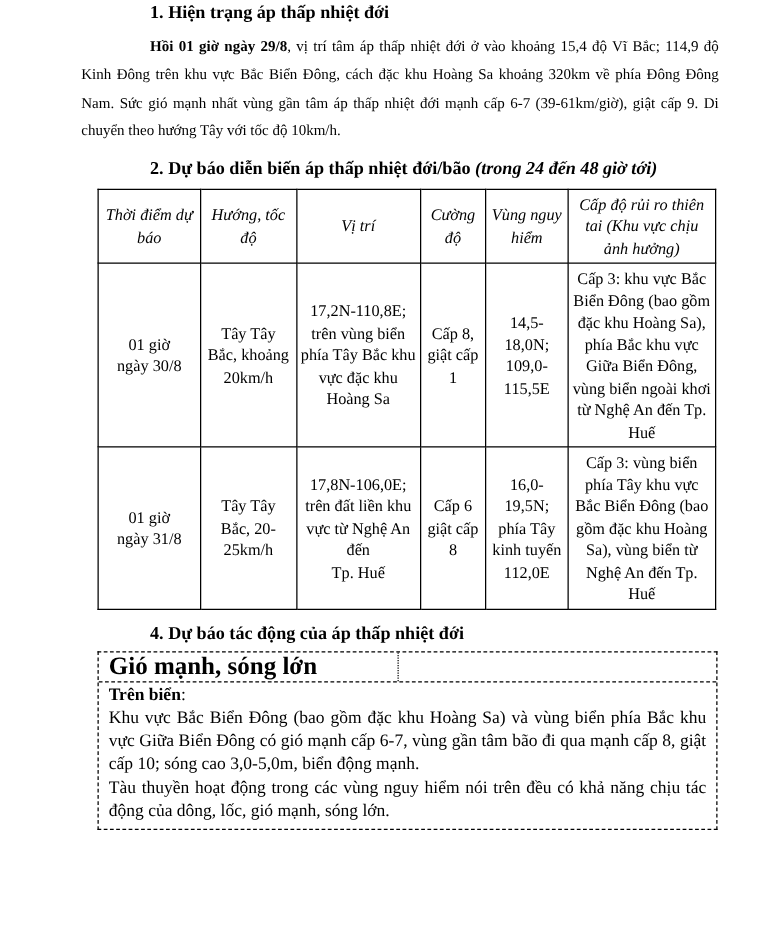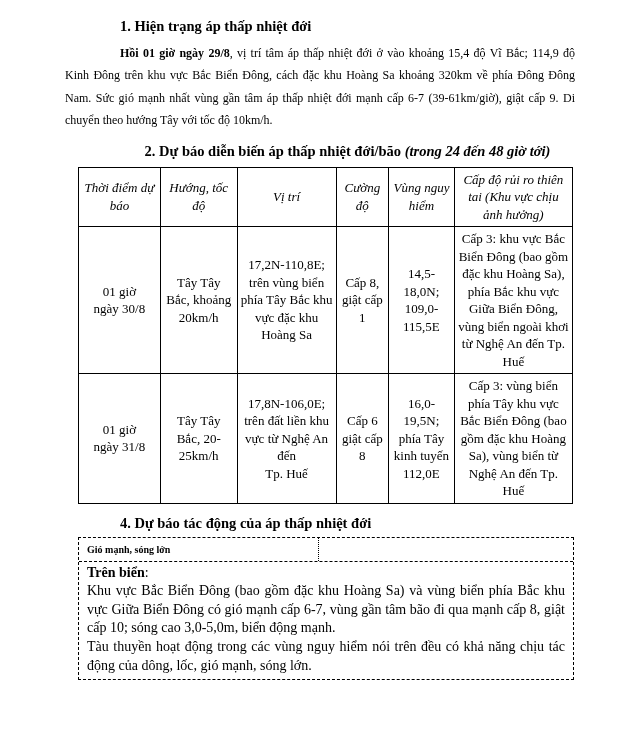--- a/index.html
+++ b/index.html
@@ -5,21 +5,21 @@
   html, body { margin: 0; padding: 0; }
   body {
     width: 623px; height: 754px;
     background: #ffffff; color: #000000;
     font-family: "Liberation Serif", serif;
     overflow: hidden;
   }
   .page {
     box-sizing: border-box;
     width: 623px; height: 754px;
-    padding: 16px 48px 0 65px;
+    padding: 0 48px 0 65px;
   }
   .heading {
     font-size: 14.5px; line-height: 21px;
     font-weight: bold;
     text-indent: 55px;
     margin: 0 0 5px 0;
   }
   .heading .note { font-style: italic; }
   .body-para {
     font-size: 12px; line-height: 22.4px;
@@ -47,21 +47,21 @@
     width: 496px; margin: 3px 0 0 13px;
     border: 1px dashed #000;
   }
   .impact-title-row {
     display: flex; align-items: stretch;
     border-bottom: 1px dashed #000;
   }
   .impact-title {
     box-sizing: border-box; width: 240px;
     padding: 2px 4px 2px 8px;
-    font-size: 10px; line-height: 19px; font-weight: bold;
+    font-size: 20px; line-height: 19px; font-weight: bold;
     border-right: 1px dotted #000;
   }
   .impact-title-spacer { flex: 1; }
   .impact-body {
     padding: 2px 8px 4px 8px;
     font-size: 14px; line-height: 18.6px;
     text-align: justify;
   }
   .impact-body p { margin: 0; }
   .impact-subtitle { font-weight: bold; }
@@ -70,21 +70,21 @@
 <body>
 
 <div class="page">
 
   <div class="heading">
     <span>1. Hiện trạng áp thấp nhiệt đới</span>
   </div>
 
   <p class="body-para"><b>Hồi 01 giờ ngày 29/8</b><span>, vị trí tâm áp thấp nhiệt đới ở vào khoảng 15,4 độ Vĩ Bắc; 114,9 độ Kinh Đông trên khu vực Bắc Biển Đông, cách đặc khu Hoàng Sa khoảng 320km về phía Đông Đông Nam. Sức gió mạnh nhất vùng gần tâm áp thấp nhiệt đới mạnh cấp 6-7 (39-61km/giờ), giật cấp 9. Di chuyển theo hướng Tây với tốc độ 10km/h.</span></p>
 
-  <div class="heading" style="margin-top:9px;text-align:center;">
+  <div class="heading" style="margin-top:9px;">
     <span>2. Dự báo diễn biến áp thấp nhiệt đới/bão </span><span class="note">(trong 24 đến 48 giờ tới)</span>
   </div>
 
   <table class="forecast-table">
     <colgroup>
       <col style="width:81px">
         <col style="width:76px">
         <col style="width:98px">
       <col style="width:52px">
         <col style="width:65px">

